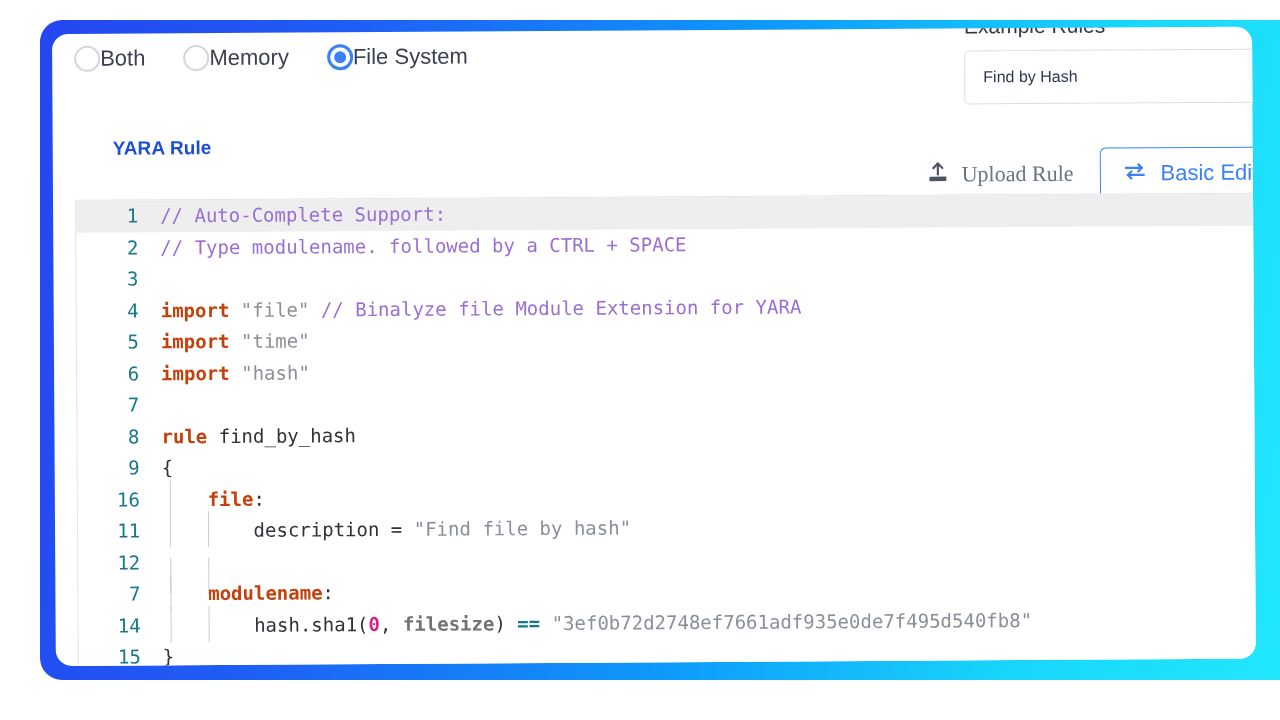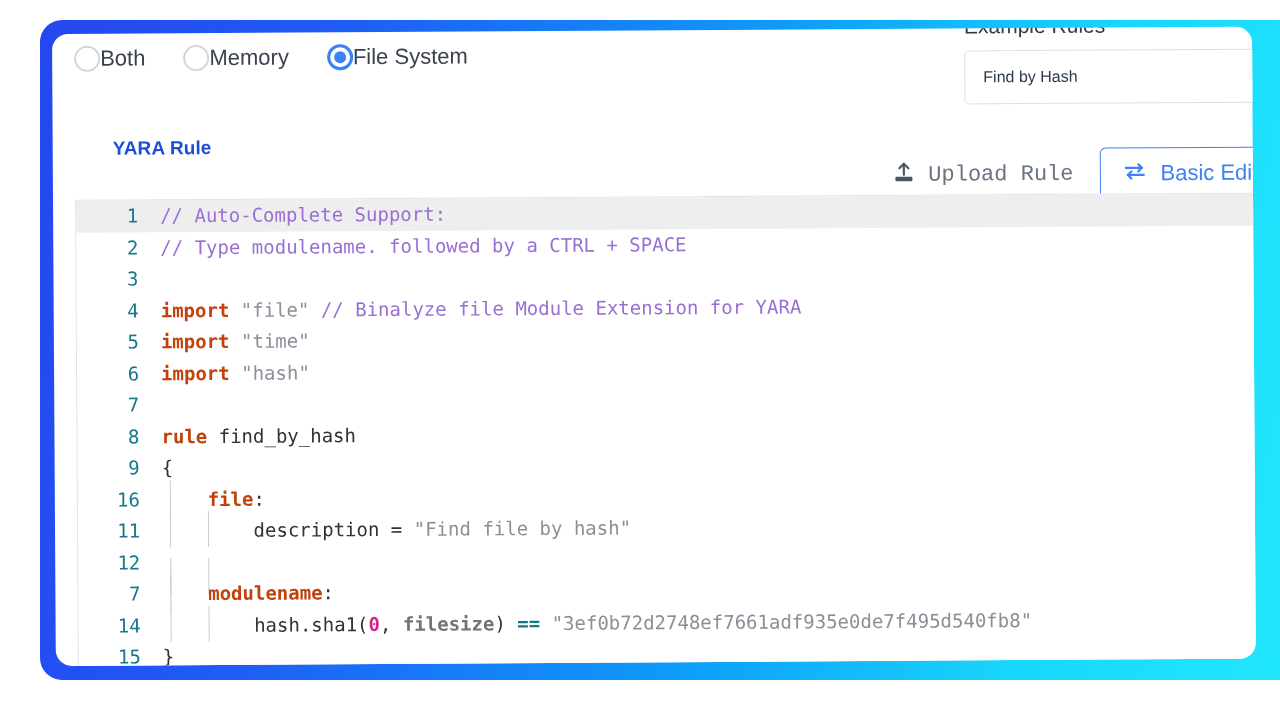--- a/index.html
+++ b/index.html
@@ -141,21 +141,21 @@
   }
   #upload-rule-button {
     display: flex;
     align-items: center;
     gap: 12px;
     cursor: pointer;
   }
   #upload-rule-label {
     font-size: 22px;
     color: #6b7280;
-    font-family: Liberation Mono, monospace;
+    font-family: Liberation Serif, serif;
     white-space: nowrap;
   }
   #basic-editor-button {
     display: flex;
     align-items: center;
     gap: 14px;
     border: 1.5px solid #3b82f6;
     border-radius: 6px;
     padding: 11px 22px;
     cursor: pointer;

